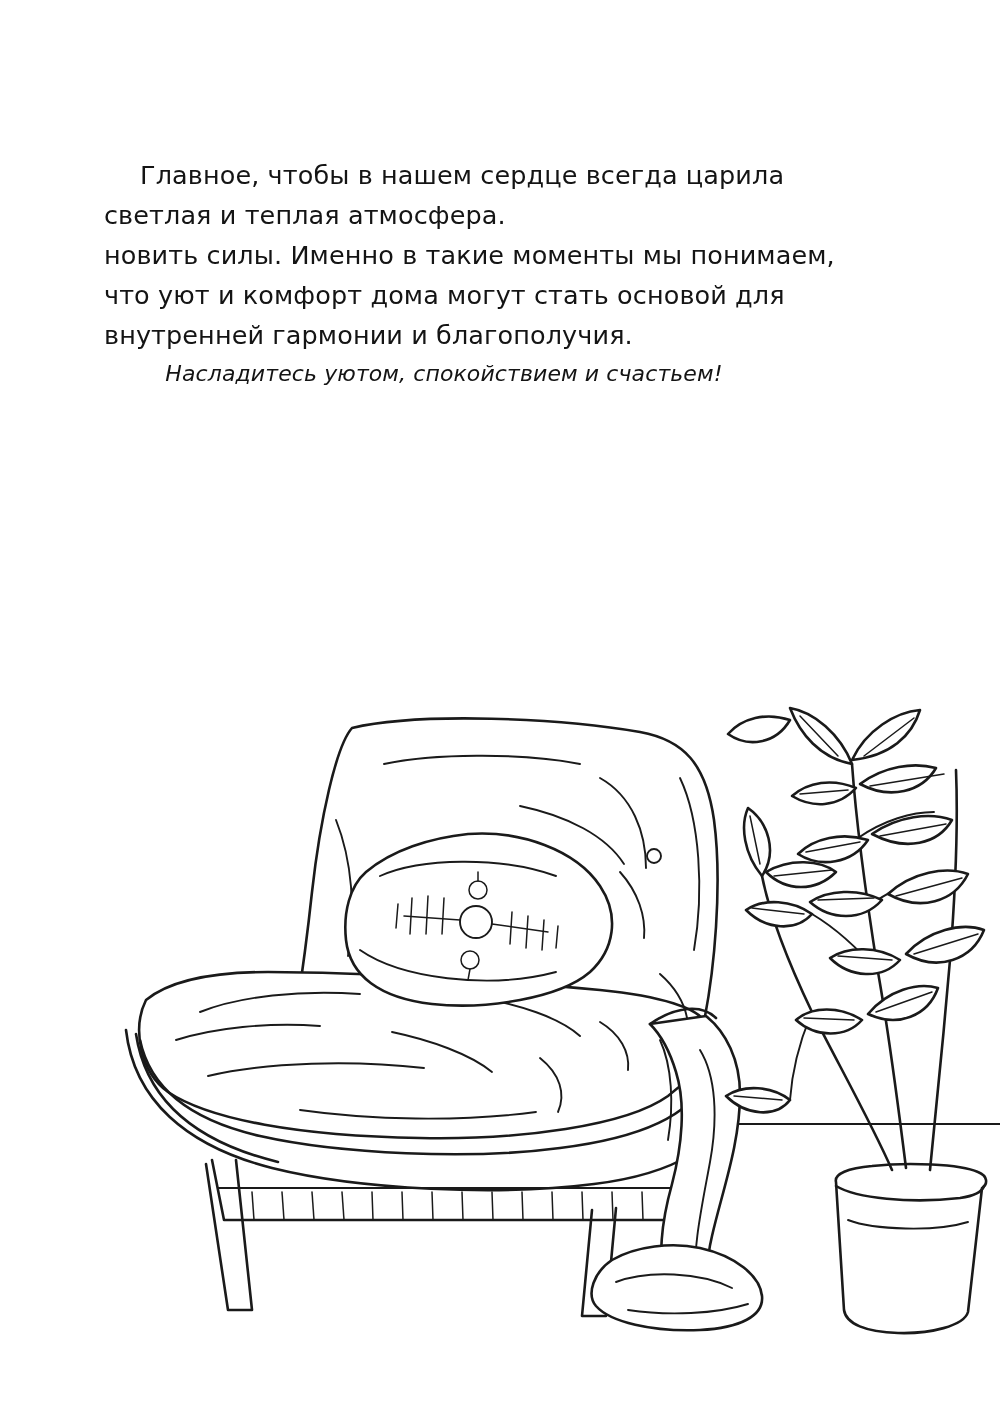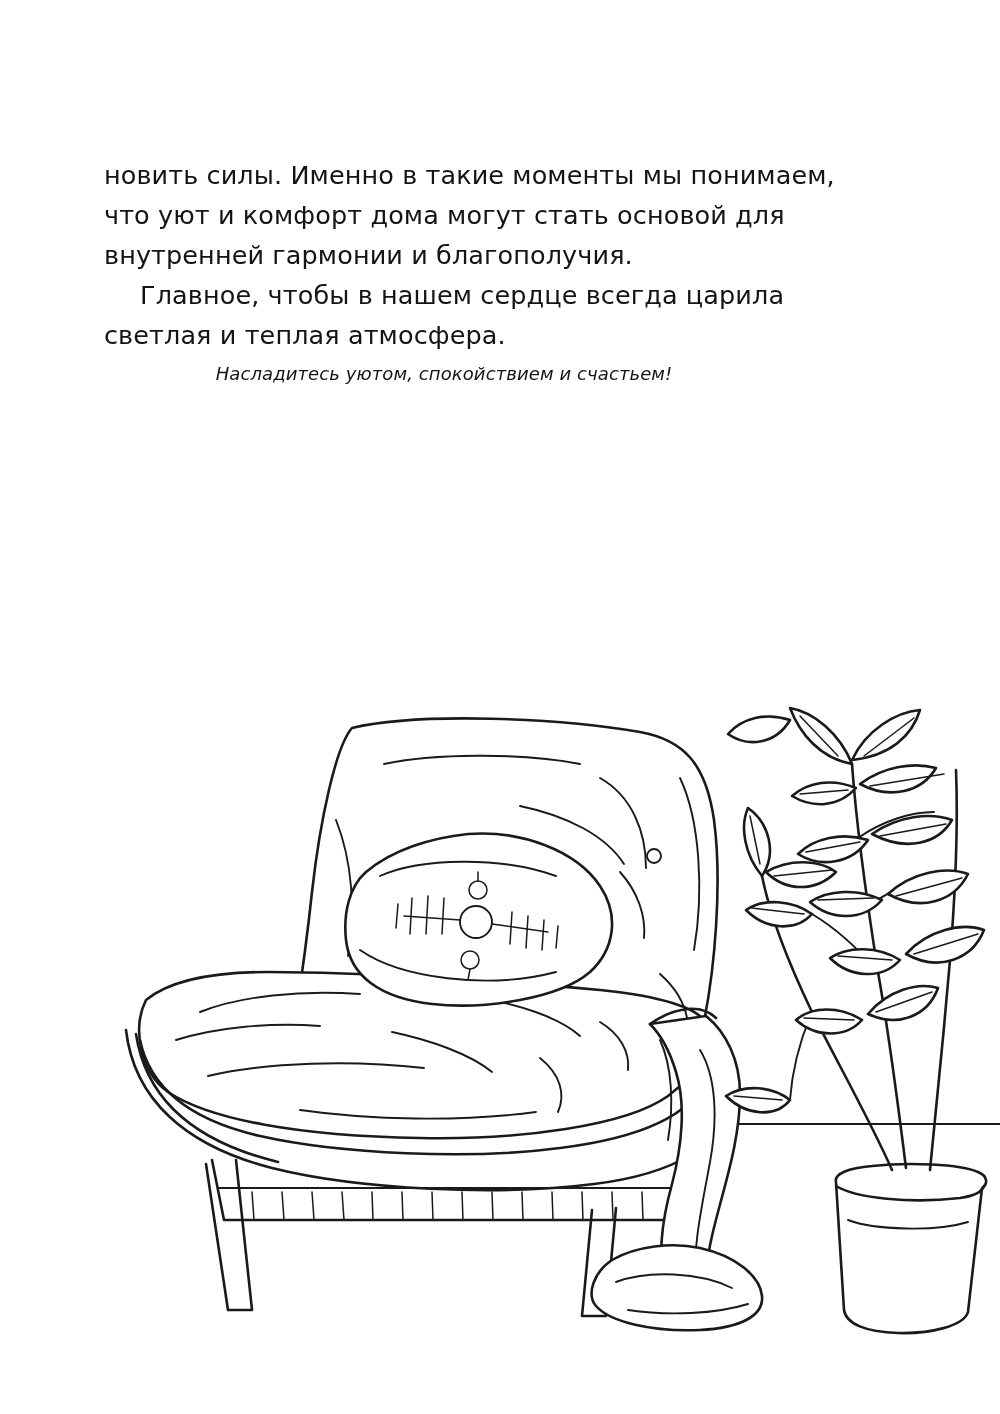--- a/index.html
+++ b/index.html
@@ -41,21 +41,21 @@
     text-indent: 36px;
   }
 
   .para + .para {
     margin-top: 0;
   }
 
   .closing {
     margin-top: 26px;
     font-style: italic;
-    font-size: 18px;
+    font-size: 22px;
     line-height: 38px;
     text-align: center;
     padding-left: 30px;
     padding-right: 110px;
     color: #141414;
   }
 
   .illustration {
     position: absolute;
     left: 0;
@@ -98,22 +98,22 @@
     stroke-linejoin: round;
     stroke-linecap: round;
   }
 </style>
 </head>
 <body>
 
 <div class="page">
 
   <div class="text-block">
+    <p class="para indent">Главное, чтобы в нашем сердце всегда царила светлая и теплая атмосфера.</p>
     <p class="para">новить силы. Именно в такие моменты мы понимаем, что уют и комфорт дома могут стать основой для внутренней гармонии и благополучия.</p>
-    <p class="para indent">Главное, чтобы в нашем сердце всегда царила светлая и теплая атмосфера.</p>
     <p class="para closing">Насладитесь уютом, спокойствием и счастьем!</p>
   </div>
 
   <div class="illustration">
     <svg viewBox="0 0 1000 830" xmlns="http://www.w3.org/2000/svg" aria-hidden="true">
 
       <path class="ln-thin" d="M700 604 L1000 604"></path>
 
       <g>
 

